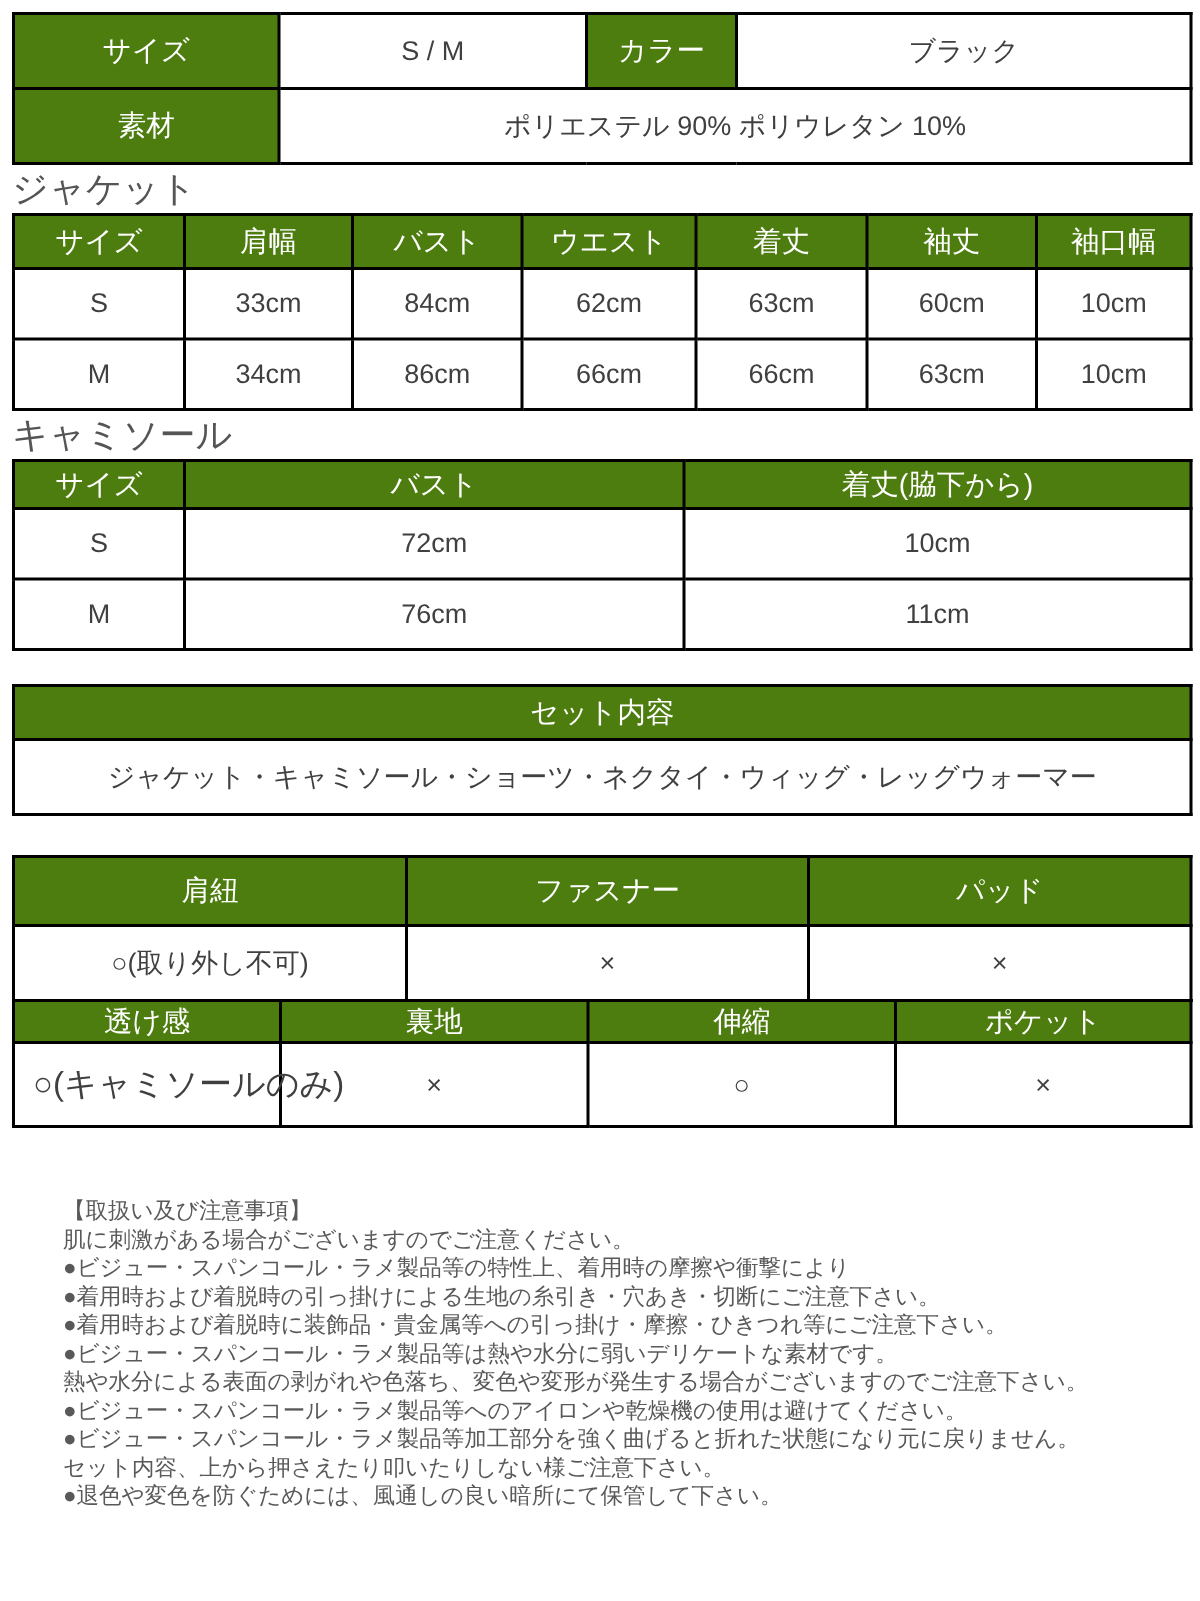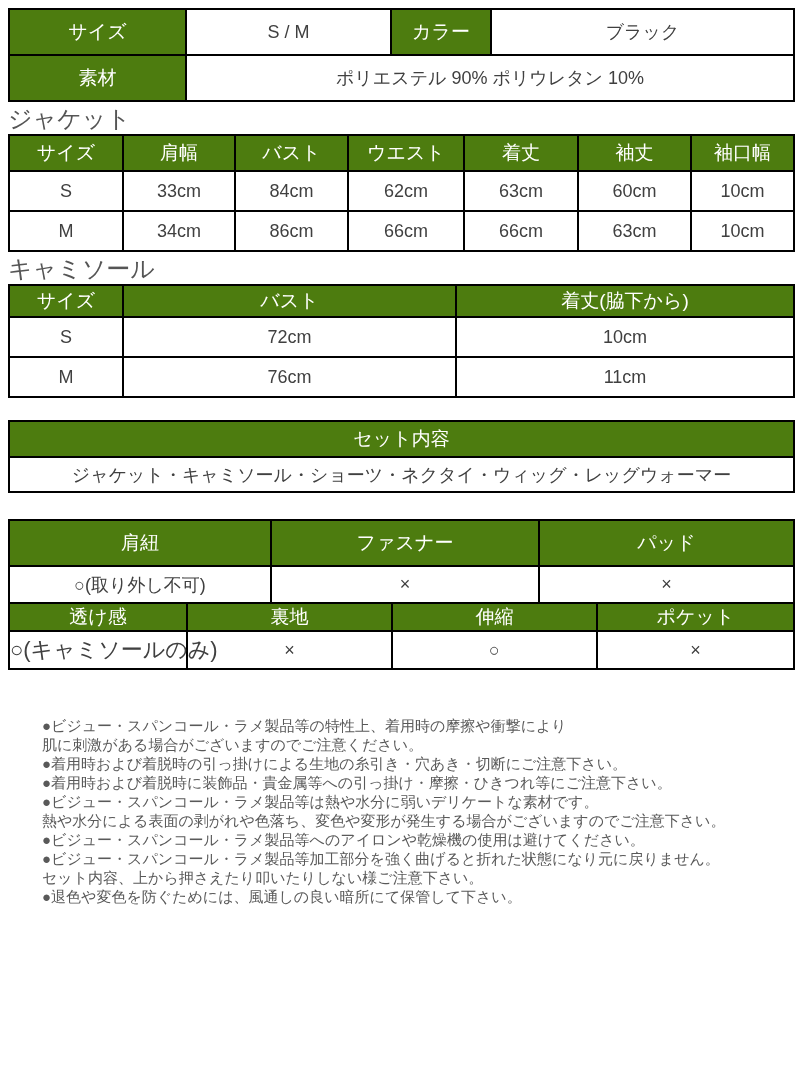--- a/index.html
+++ b/index.html
@@ -23,21 +23,21 @@
     font-weight:normal;
     font-size:19px;
     text-align:center;
     padding:0;
   }
   td{
     text-align:center;
     font-size:18px;
     color:#404040;
     background:#ffffff;
-    padding:0;
+    padding:12px;
     white-space:nowrap;
     overflow:visible;
   }
 
   .spec tr{height:46px;}
 
   .sec-title{
     font-size:24px;
     color:#555555;
     line-height:26px;
@@ -214,22 +214,23 @@
     <tr class="drow">
       <td>○(キャミソールのみ)</td>
       <td>×</td>
       <td>○</td>
       <td>×</td>
     </tr>
   </tbody>
     </table>
 
   <div class="notes">
+    <div>【取扱い及び注意事項】</div>
+    <div>肌に刺激がある場合がございますのでご注意ください。</div>
     <div>●ビジュー・スパンコール・ラメ製品等の特性上、着用時の摩擦や衝撃により</div>
-    <div>肌に刺激がある場合がございますのでご注意ください。</div>
     <div>●着用時および着脱時の引っ掛けによる生地の糸引き・穴あき・切断にご注意下さい。</div>
     <div>●着用時および着脱時に装飾品・貴金属等への引っ掛け・摩擦・ひきつれ等にご注意下さい。</div>
     <div>●ビジュー・スパンコール・ラメ製品等は熱や水分に弱いデリケートな素材です。</div>
     <div>熱や水分による表面の剥がれや色落ち、変色や変形が発生する場合がございますのでご注意下さい。</div>
     <div>●ビジュー・スパンコール・ラメ製品等へのアイロンや乾燥機の使用は避けてください。</div>
     <div>●ビジュー・スパンコール・ラメ製品等加工部分を強く曲げると折れた状態になり元に戻りません。</div>
     <div>セット内容、上から押さえたり叩いたりしない様ご注意下さい。</div>
     <div>●退色や変色を防ぐためには、風通しの良い暗所にて保管して下さい。</div>
   </div>
 

